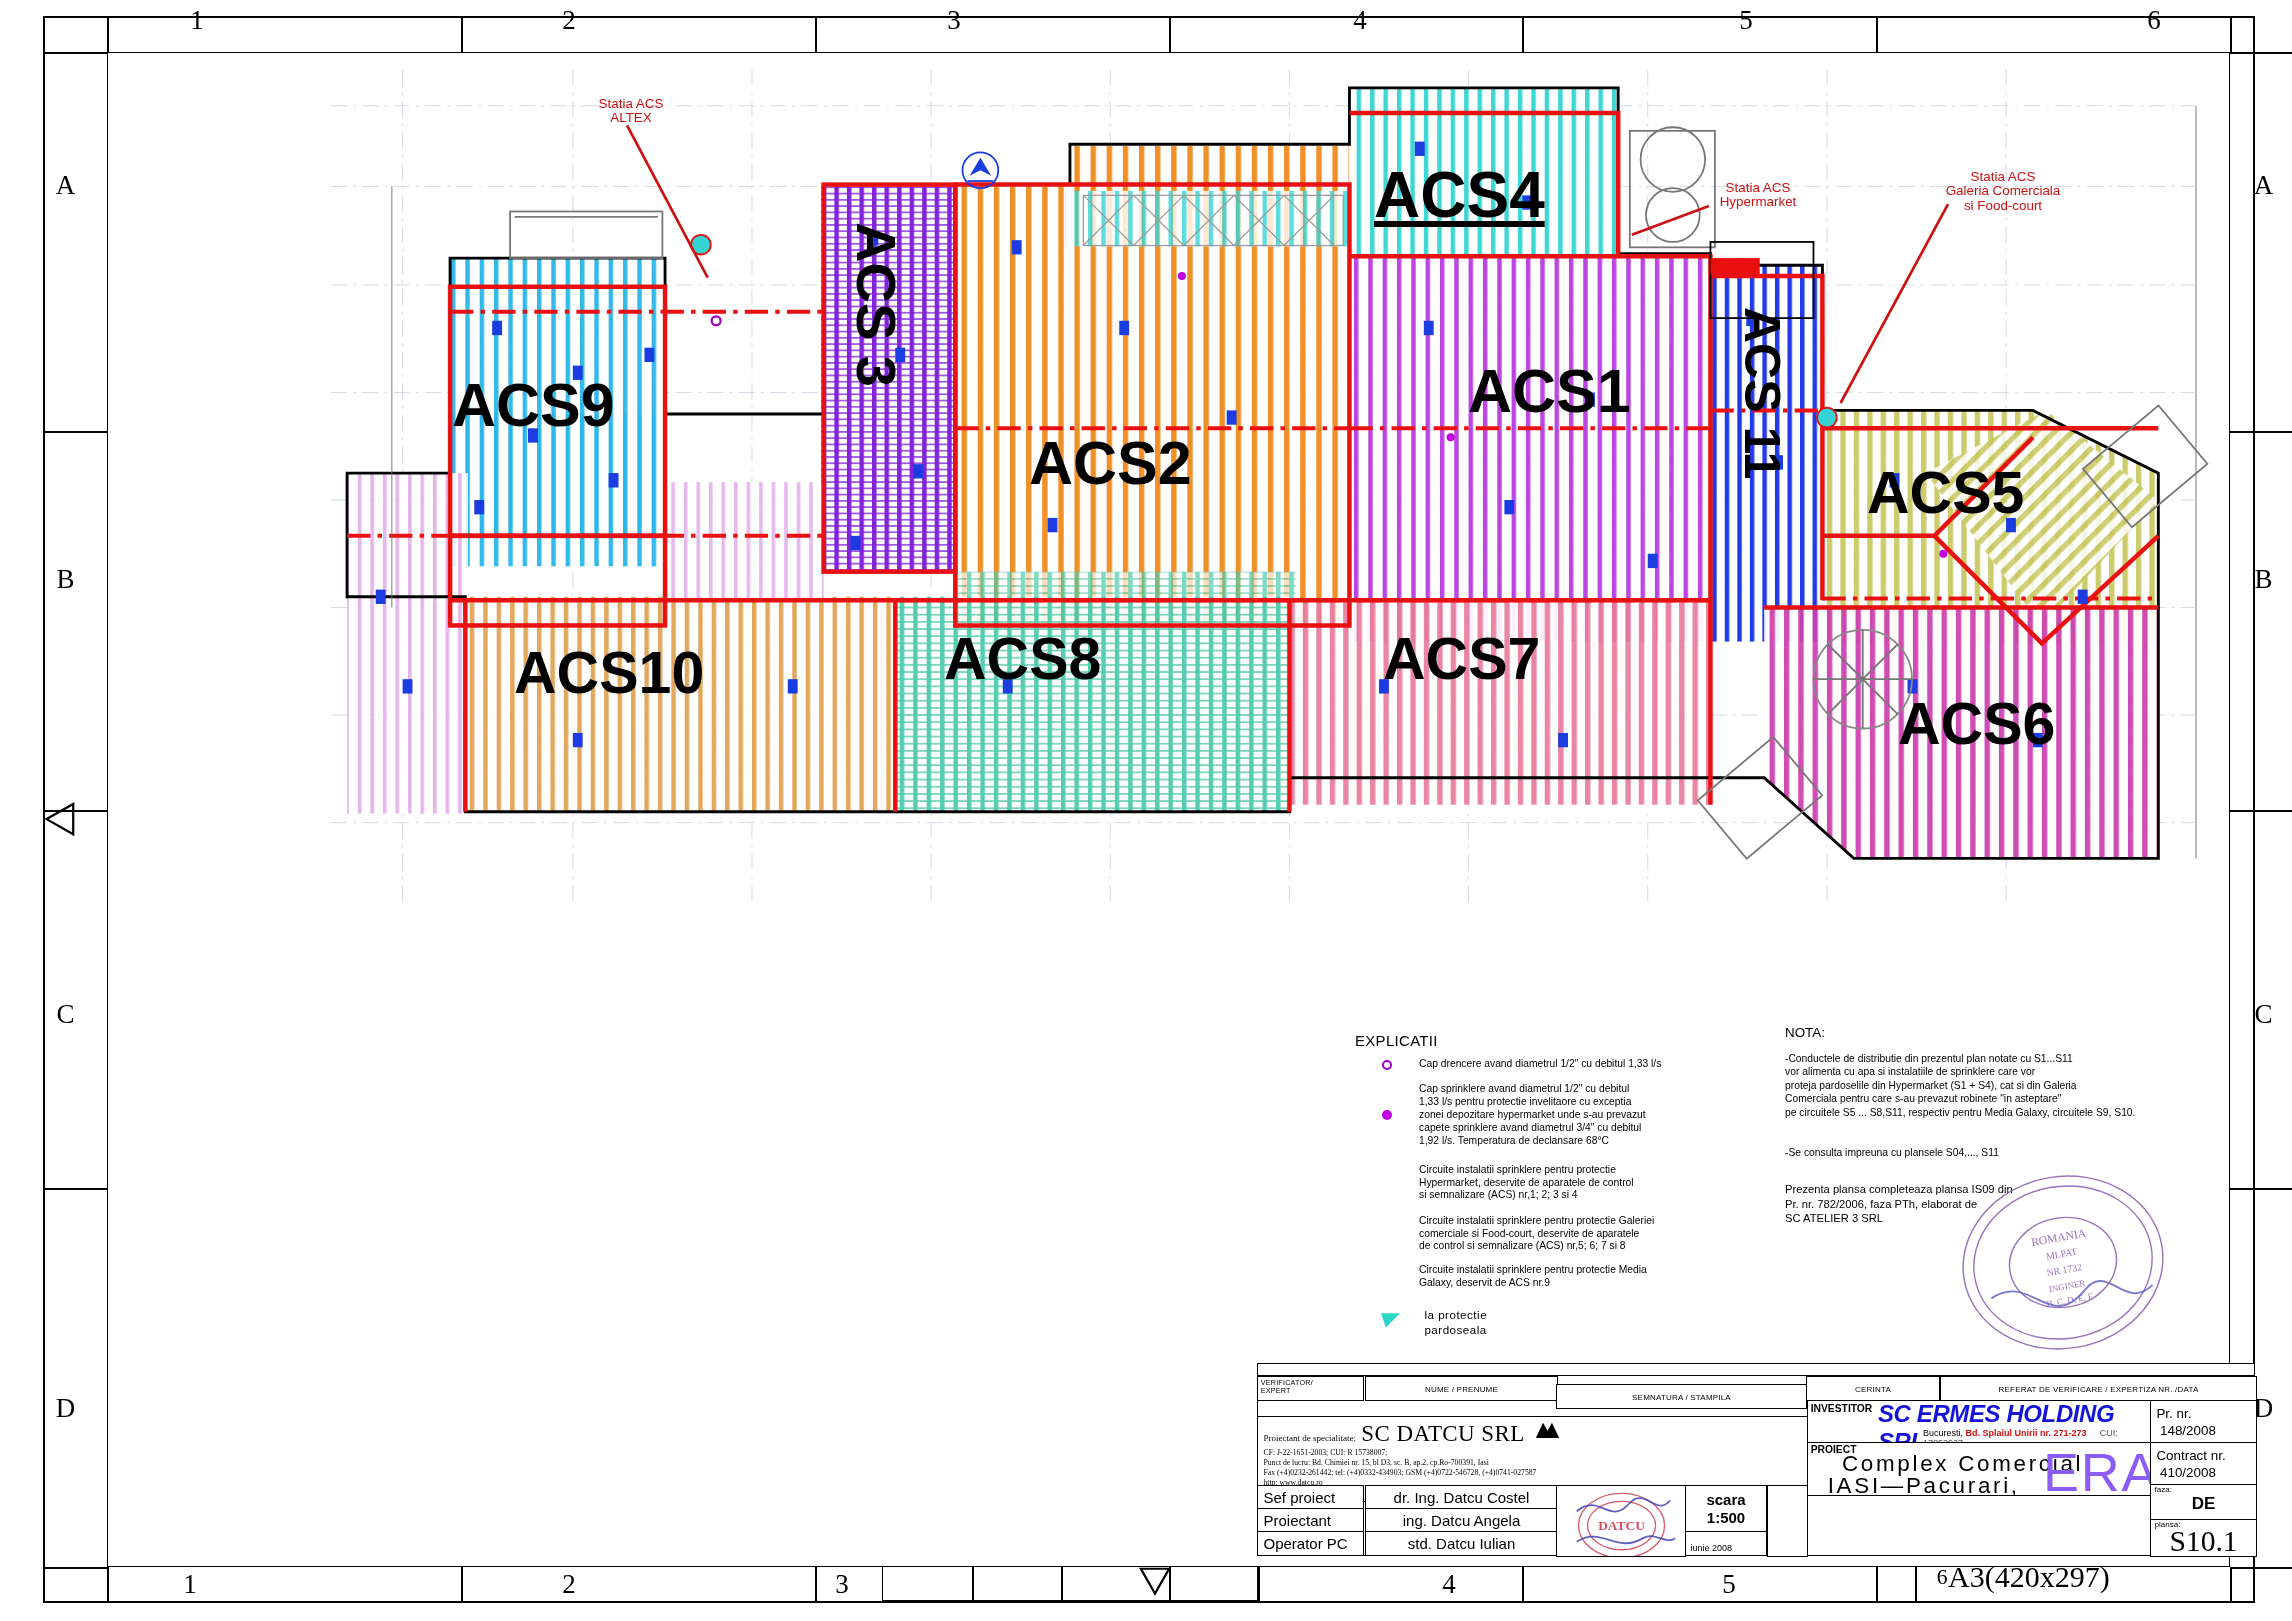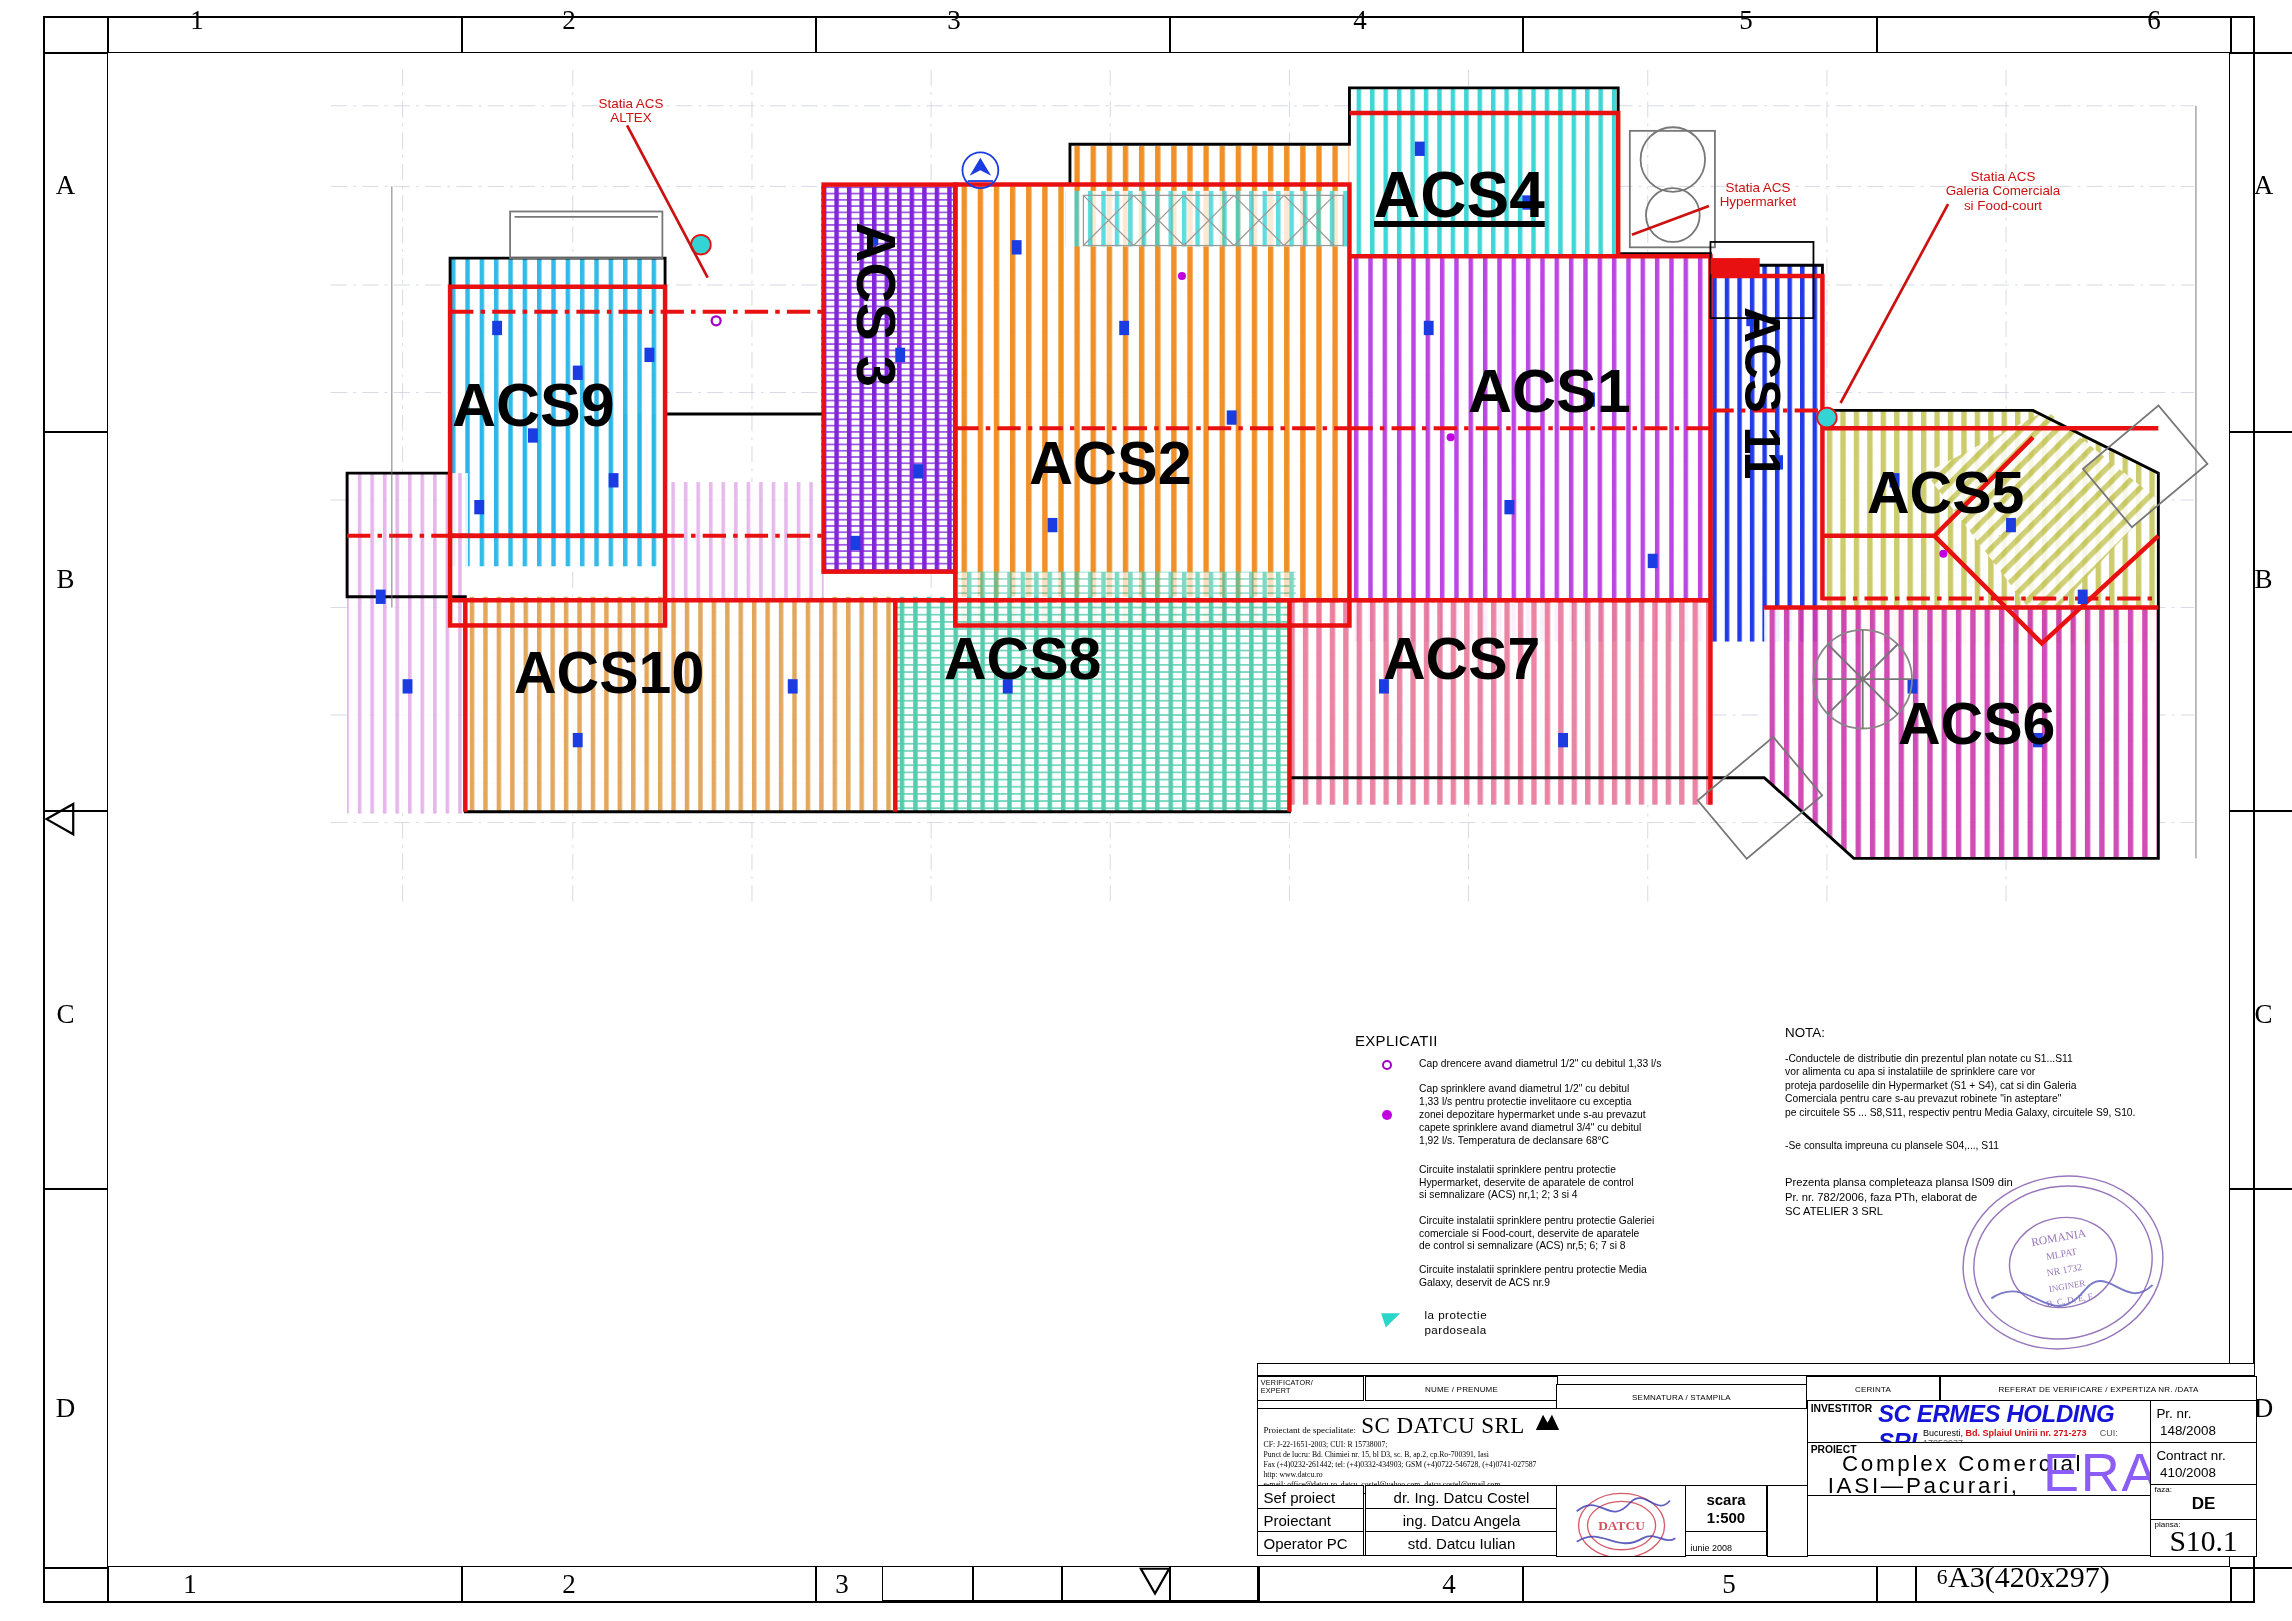--- a/index.html
+++ b/index.html
@@ -512,21 +512,21 @@
     </div>
   </div>
 
   <div id="nota">
     <div class="hdr">NOTA:</div>
     <p style="white-space:pre-line;">-Conductele de distributie din prezentul plan notate cu S1...S11
 vor alimenta cu apa si instalatiile de sprinklere care vor
 protejа pardoselile din Hypermarket (S1 + S4), cat si din Galeria
 Comerciala pentru care s-au prevazut robinete "in asteptare"
 pe circuitele S5 ... S8,S11, respectiv pentru Media Galaxy, circuitele S9, S10.</p>
-    <p style="white-space:pre-line;margin-top:20px;">-Se consulta impreuna cu plansele S04,...,  S11</p>
+    <p style="white-space:pre-line;margin-top:27px;">-Se consulta impreuna cu plansele S04,...,  S11</p>
     <p style="white-space:pre-line;margin-top:23px;font-size:11.2px;">Prezenta plansa completeaza  plansa IS09 din
 Pr. nr. 782/2006, faza PTh, elaborat de
 SC ATELIER 3 SRL</p>
   </div>
 
   <svg id="stamp" viewBox="0 0 250 220">
     <g stroke="#7a4fa8" fill="none" stroke-width="1.6" transform="rotate(-10 125 110)">
       <ellipse cx="125" cy="110" rx="112" ry="96"></ellipse>
       <ellipse cx="125" cy="110" rx="100" ry="85"></ellipse>
       <ellipse cx="125" cy="110" rx="60" ry="50"></ellipse>
@@ -553,21 +553,21 @@
 
     <div class="tb-cell" style="left:-0.9px;top:-0.9px;width:998px;height:12.5px;"></div>
 
     <div class="tb-cell tb-h left" style="left:-0.9px;top:11.6px;width:107px;height:25px;white-space:pre-line;font-size:7.2px;">VERIFICATOR/
 EXPERT</div>
     <div class="tb-cell tb-h" style="left:107px;top:11.6px;width:193px;height:25px;padding-top:8px;">NUME / PRENUME</div>
     <div class="tb-cell tb-h" style="left:298px;top:11.6px;width:251px;height:25px;padding-top:8px;margin-top:8px;">SEMNATURA / STAMPILA</div>
     <div class="tb-cell tb-h" style="left:548px;top:11.6px;width:134px;height:25px;padding-top:8px;">CERINTA</div>
     <div class="tb-cell tb-h" style="left:682px;top:11.6px;width:317px;height:25px;padding-top:8px;">REFERAT DE VERIFICARE  / EXPERTIZA NR. /DATA</div>
 
-    <div class="tb-cell" style="left:-0.9px;top:44px;width:551px;height:86px;padding:3.6px 5.4px;">
+    <div class="tb-cell" style="left:-0.9px;top:52px;width:551px;height:86px;padding:3.6px 5.4px;">
       <div style="display:flex;align-items:baseline;gap:5.4px;">
         <span class="firm-det" style="font-size:9px;">Proiectant de specialitate:</span>
         <span class="firm-name">SC DATCU SRL</span>
         <svg width="27" height="19.7" style="margin-left:3.6px;" viewBox="0 0 30 22">
           <path d="M2 19 L10 2 L15 11 L20 2 L28 19 Z" fill="#000"></path>
         </svg>
       </div>
       <div class="firm-det" style="white-space:pre-line;margin-top:1.8px;">CF: J-22-1651-2003; CUI: R 15738007;
 Punct de lucru: Bd. Chimiei nr. 15, bl D3, sc. B, ap.2, cp.Ro-700391, Iasi
 Fax (+4)0232-261442; tel: (+4)0332-434903; GSM (+4)0722-546728, (+4)0741-027587

